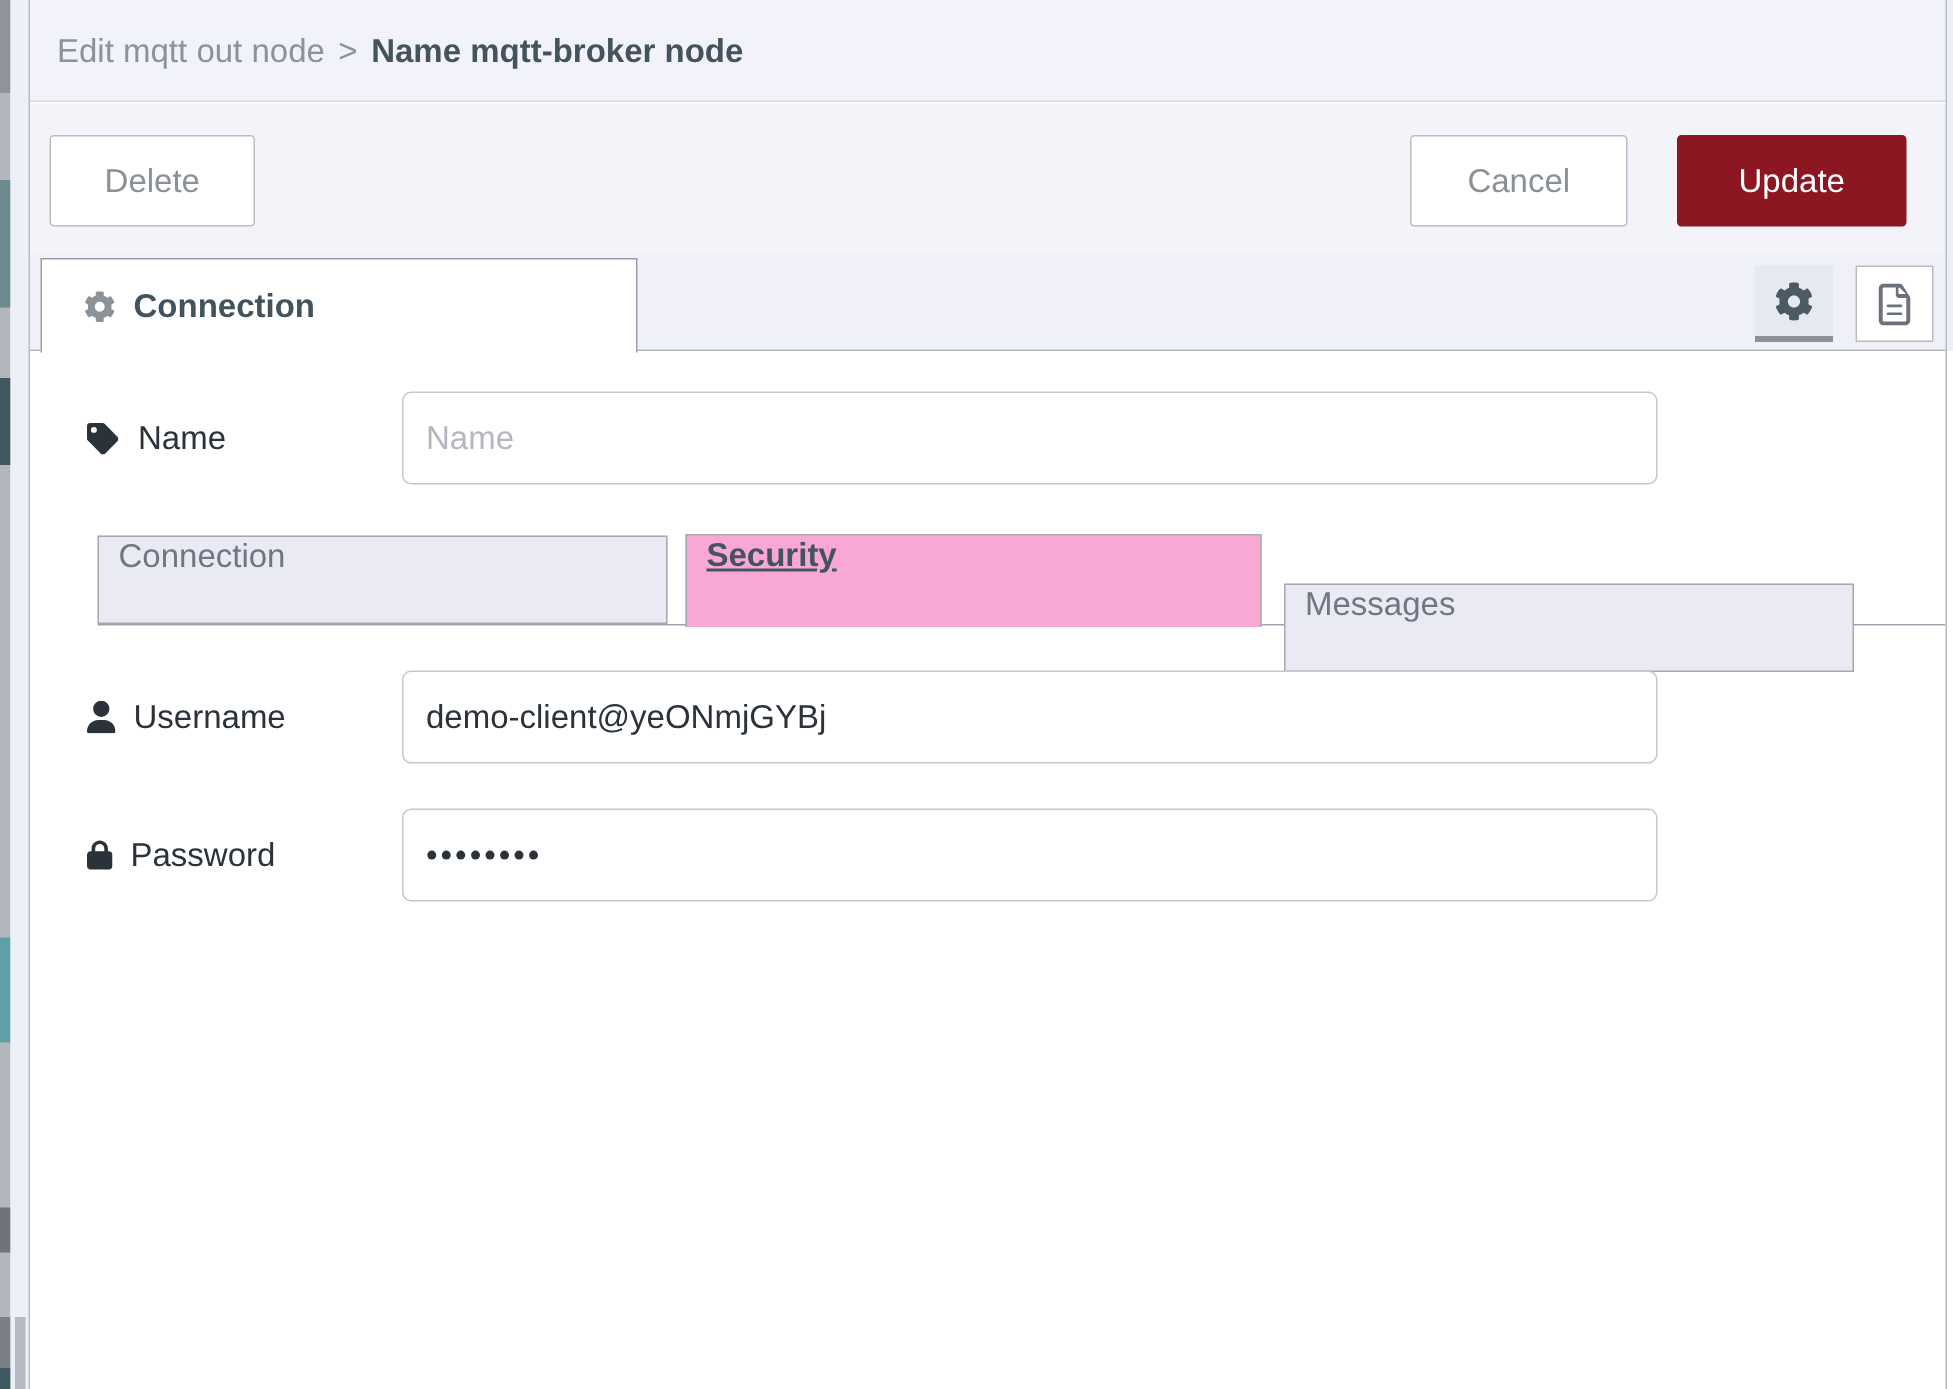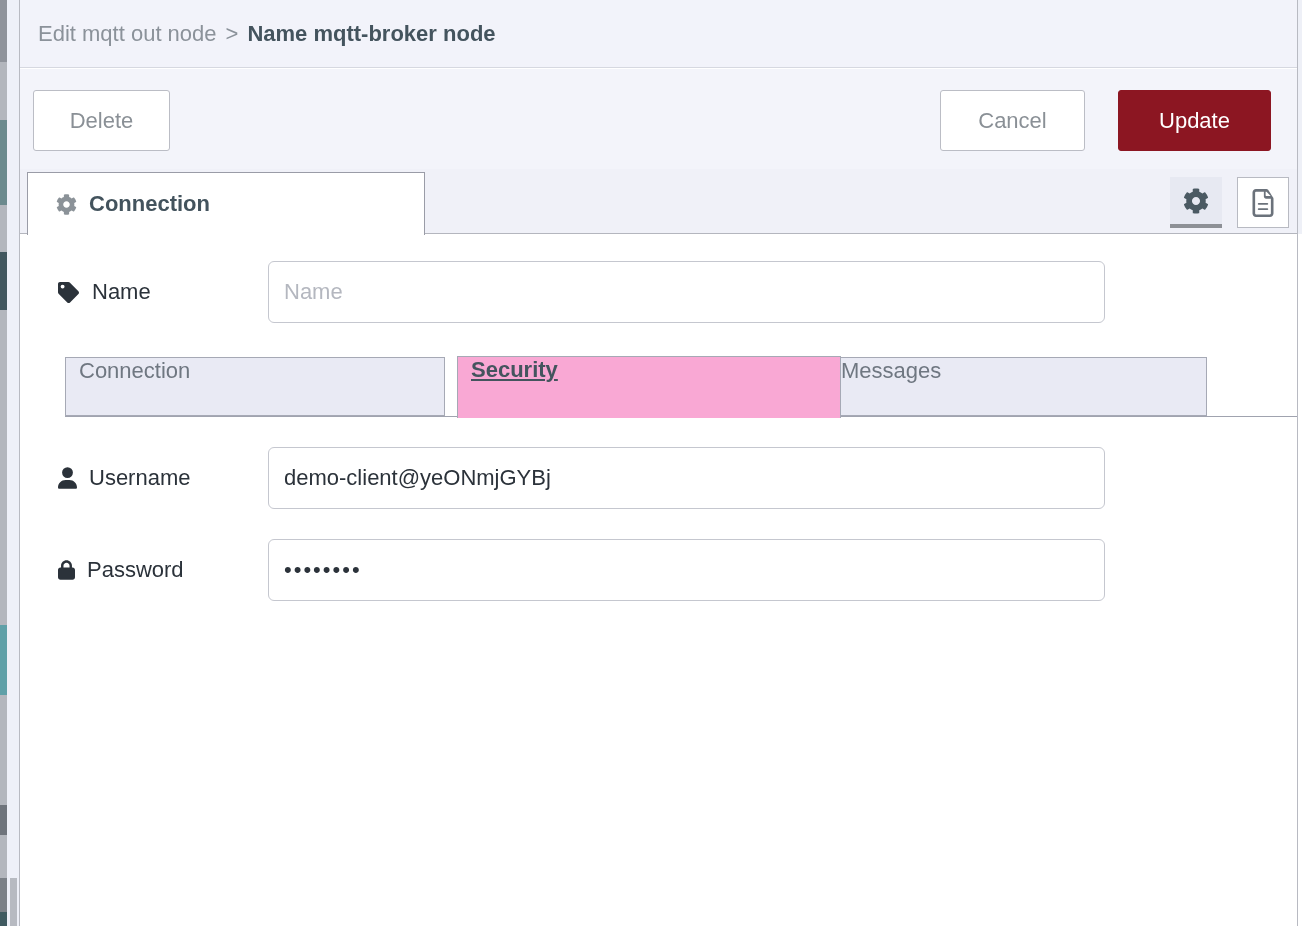--- a/index.html
+++ b/index.html
@@ -61,21 +61,21 @@
 
   
   .subtabs { position:absolute; left:45px; top:356px; width:1232px; height:61px;
              border-bottom:1px solid #a0a3af; }
   .subtab { position:absolute; top:1px; height:59px; background:#e9eaf4; border:1px solid #a6a9b5;
             display:flex; align-items:flex-start; padding-left:13px; font-size:22px; color:#6f7781;
             cursor:pointer; }
   .subtab-connection { left:0;    width:380px; }
   .subtab-security   { left:392px; width:384px; top:0; height:62px; background:#f9a8d4;
                        border-bottom:none; font-weight:bold; color:#44545e; z-index:2;text-decoration:underline; }
-  .subtab-messages   { left:762px; width:380px; }
+  .subtab-messages   { left:791px; width:380px;margin-top:32px; }
 
   svg { display:block; }
 </style>
 </head>
 <body>
 
 <div id="screen">
 
   <div class="edge-strip">
     <div class="edge-seg" style="top:0;height:62px;background:#8f939b;"></div>

